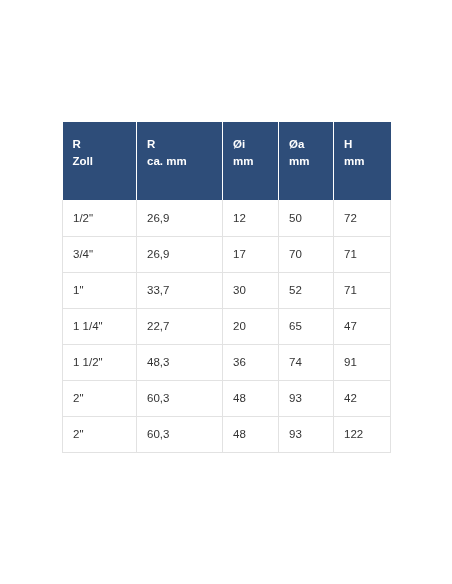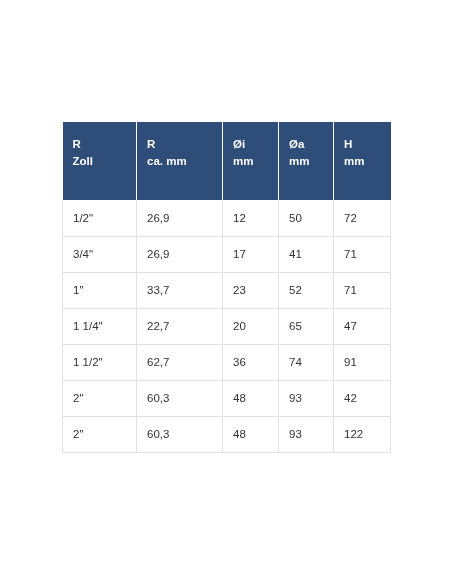--- a/index.html
+++ b/index.html
@@ -135,40 +135,40 @@
             <td>1/2"</td>
             <td>26,9</td>
             <td>12</td>
             <td>50</td>
             <td>72</td>
           </tr>
           <tr>
             <td>3/4"</td>
             <td>26,9</td>
             <td>17</td>
-            <td>41</td>
+            <td>70</td>
             <td>71</td>
           </tr>
           <tr>
             <td>1"</td>
             <td>33,7</td>
-            <td>23</td>
+            <td>30</td>
             <td>52</td>
             <td>71</td>
           </tr>
           <tr>
             <td>1 1/4"</td>
             <td>22,7</td>
             <td>20</td>
             <td>65</td>
             <td>47</td>
           </tr>
           <tr>
             <td>1 1/2"</td>
-            <td>62,7</td>
+            <td>48,3</td>
             <td>36</td>
             <td>74</td>
             <td>91</td>
           </tr>
           <tr>
             <td>2"</td>
             <td>60,3</td>
             <td>48</td>
             <td>93</td>
             <td>42</td>

